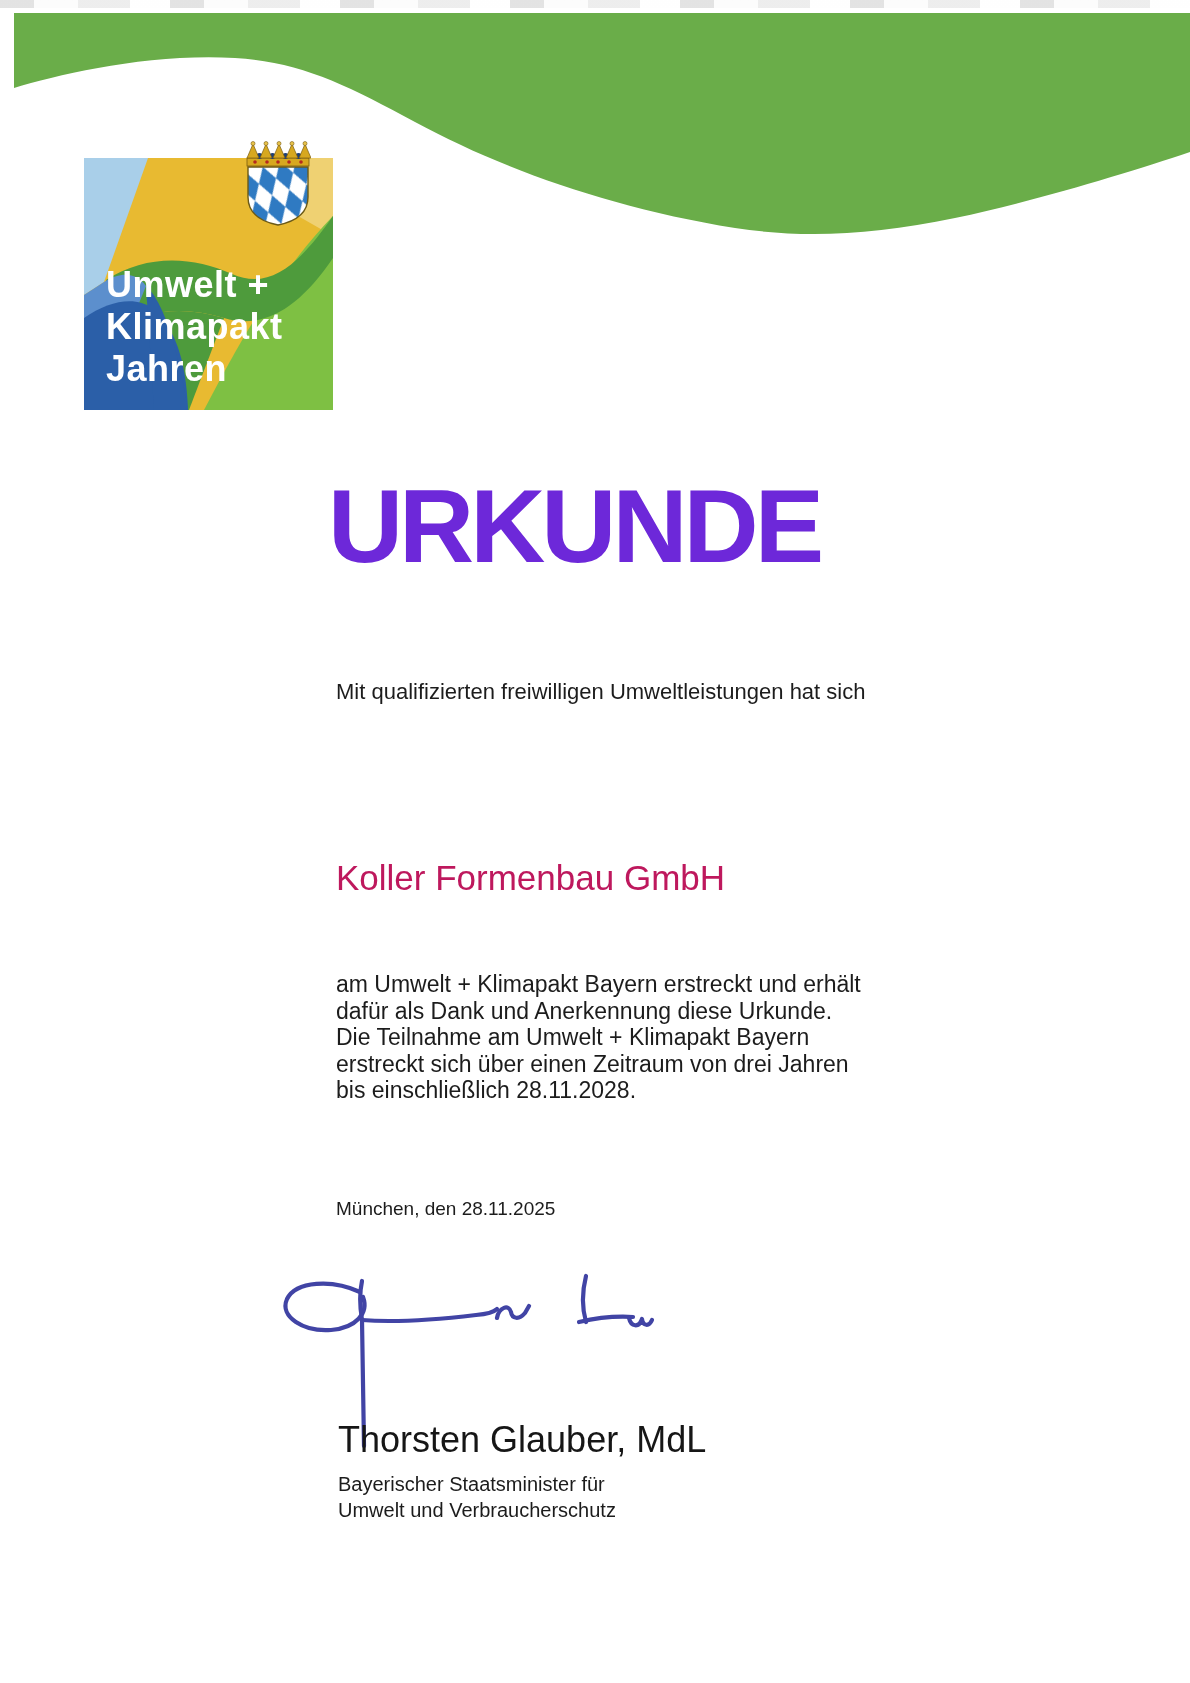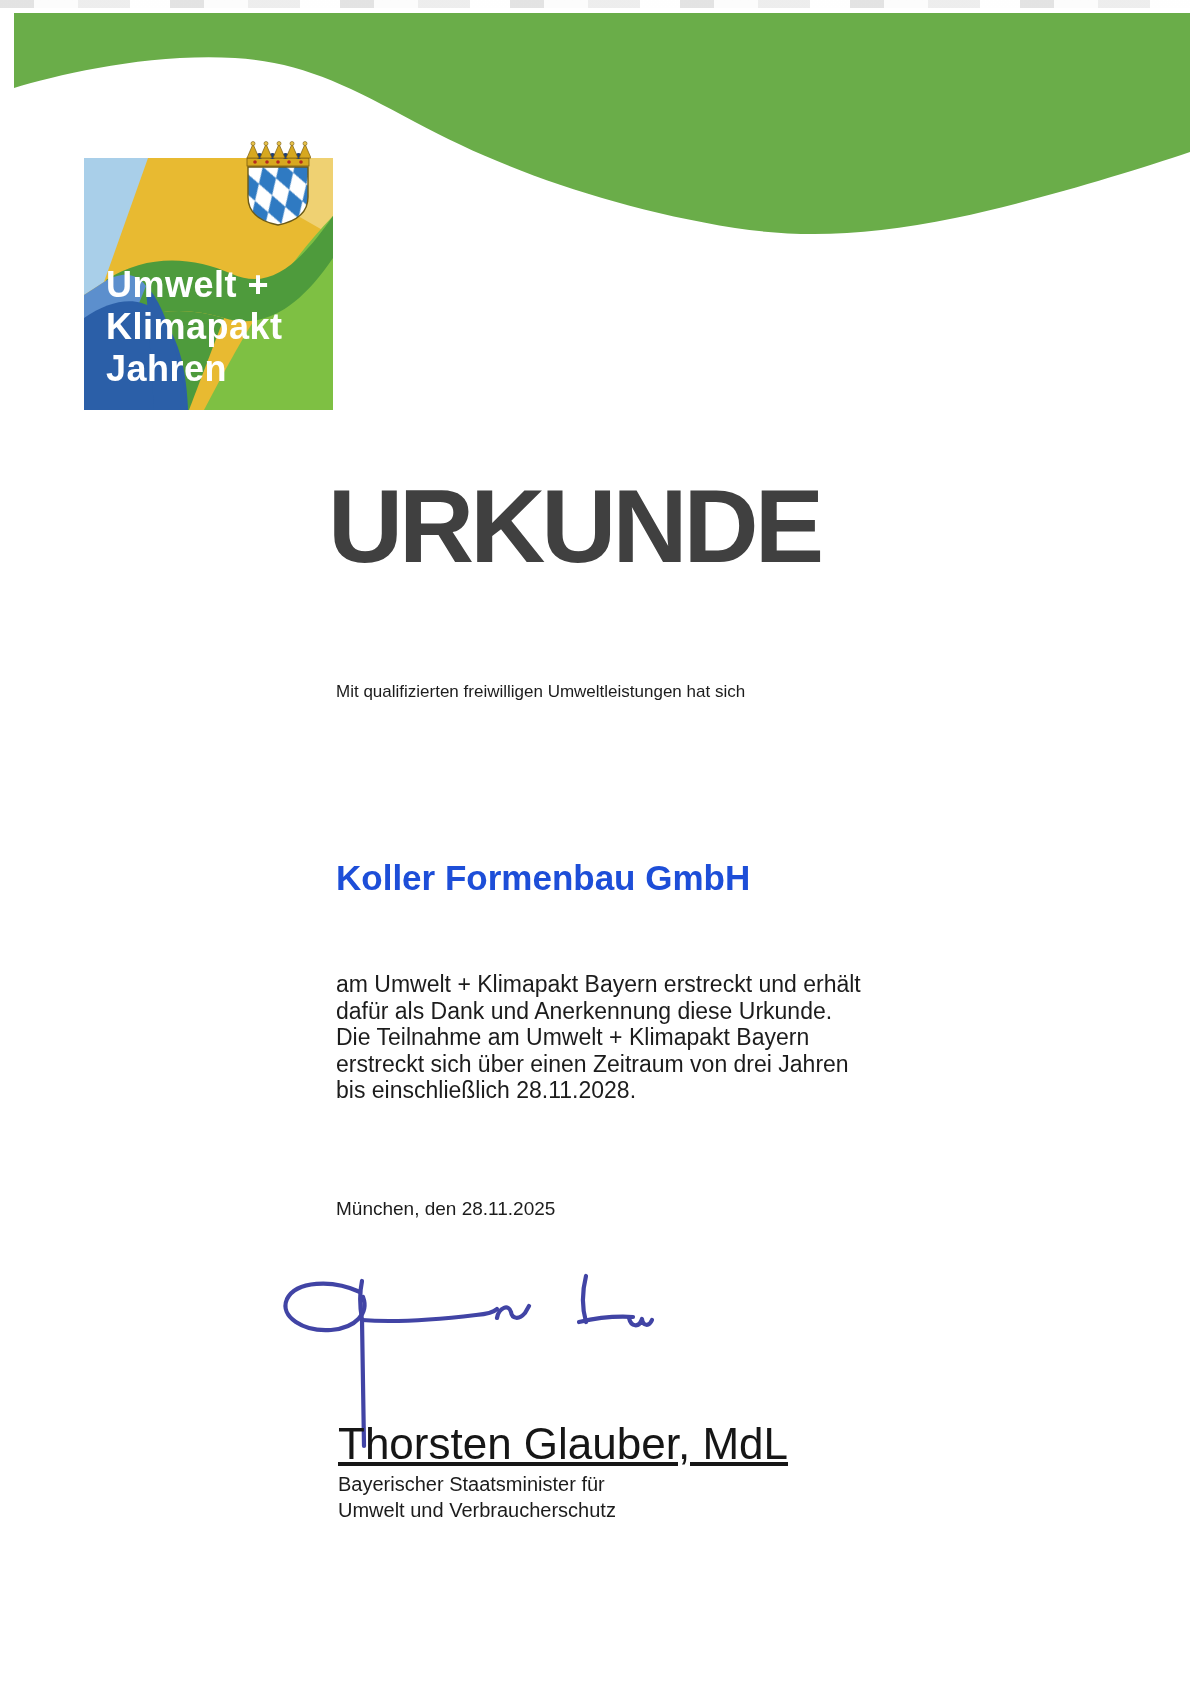--- a/index.html
+++ b/index.html
@@ -28,42 +28,42 @@
   .logo-text{
     position:absolute;left:22px;top:106px;
     font-weight:bold;font-size:36px;line-height:42px;color:#ffffff;
     letter-spacing:0.5px;white-space:nowrap;
   }
   .coat{position:absolute;left:245px;top:141px;width:66px;height:86px;}
   
   .title{
     position:absolute;left:328px;top:474px;
     font-size:104px;font-weight:bold;letter-spacing:-4px;line-height:1;
-    color:#404040;white-space:nowrap;
+    color:#6d28d9;white-space:nowrap;
   }
   .intro{
     position:absolute;left:336px;top:679px;
-    font-size:17px;line-height:26.5px;white-space:nowrap;
+    font-size:22px;line-height:26.5px;white-space:nowrap;
   }
   .recipient{
     position:absolute;left:336px;top:858px;
-    font-size:35px;font-weight:bold;color:#1d4ed8;white-space:nowrap;
+    font-size:35px;font-weight:normal;color:#be185d;white-space:nowrap;
   }
   .bodytext{
     position:absolute;left:336px;top:971px;
     font-size:23px;line-height:26.5px;white-space:nowrap;
   }
   .dateline{
     position:absolute;left:336px;top:1198px;
     font-size:19px;white-space:nowrap;text-align:center;
   }
   .sig-svg{position:absolute;left:0;top:0;}
   .signer-name{
     position:absolute;left:338px;top:1420px;
-    font-size:44px;line-height:1.1;color:#161616;white-space:nowrap;text-decoration:underline;
+    font-size:36px;line-height:1.1;color:#161616;white-space:nowrap;
   }
   .signer-title{
     position:absolute;left:338px;top:1471px;
     font-size:20px;line-height:26px;white-space:nowrap;
   }
 </style>
 </head>
 <body>
 
 <div id="page">

